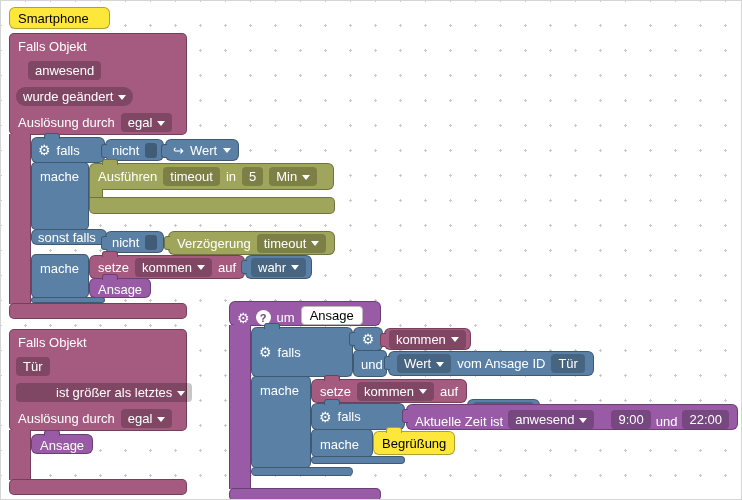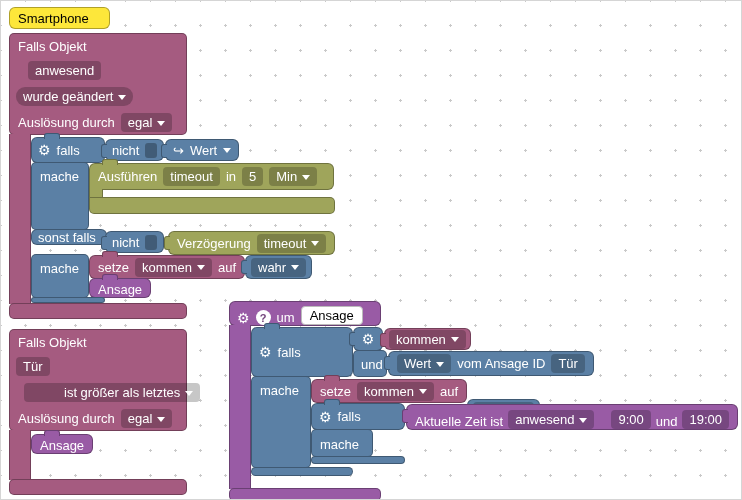--- a/index.html
+++ b/index.html
@@ -147,21 +147,21 @@
   <div class="b vi nub" style="left:88px;top:277px;height:20px;">
     <span>Ansage</span>
   </div>
   <div class="p bl" style="left:30px;top:296px;width:74px;height:6px;"></div>
 
   <div class="p pk" style="left:8px;top:328px;width:178px;height:102px;">
     <span class="lab" style="left:8px;top:5px;">Falls Objekt</span>
     <span class="fld" style="position:absolute;left:6px;top:27px;">
       <span>Tür</span>
     </span>
-    <span class="fld" style="position:absolute;left:14px;top:53px;padding-left:40px;">
+    <span class="fld" style="position:absolute;left:6px;top:53px;padding-left:40px;">
       <span>ist größer als letztes</span>
       <span class="arr"></span>
     </span>
     <span class="row" style="left:8px;top:79px;">
       <span>Auslösung durch</span>
       <span class="fld">
         <span>egal</span>
         <span class="arr"></span>
       </span>
     </span>
@@ -238,22 +238,25 @@
     <span>Aktuelle Zeit ist</span>
     <span class="fld">
       <span>anwesend</span>
       <span class="arr"></span>
     </span>
     <span class="fld" style="margin-left:12px;">
       <span>9:00</span>
     </span>
     <span>und</span>
     <span class="fld">
-      <span>19:00</span>
+      <span>22:00</span>
     </span>
   </div>
   <div class="p bl" style="left:310px;top:428px;width:62px;height:28px;">
     <span class="lab" style="left:8px;top:7px;">mache</span>
   </div>
+  <div class="b ye nub" style="left:372px;top:430px;height:24px;">
+    <span>Begrüßung</span>
+  </div>
   <div class="p bl" style="left:310px;top:455px;width:94px;height:8px;"></div>
   <div class="p bl" style="left:250px;top:466px;width:102px;height:9px;"></div>
 
 </div>
 
 </body></html>

